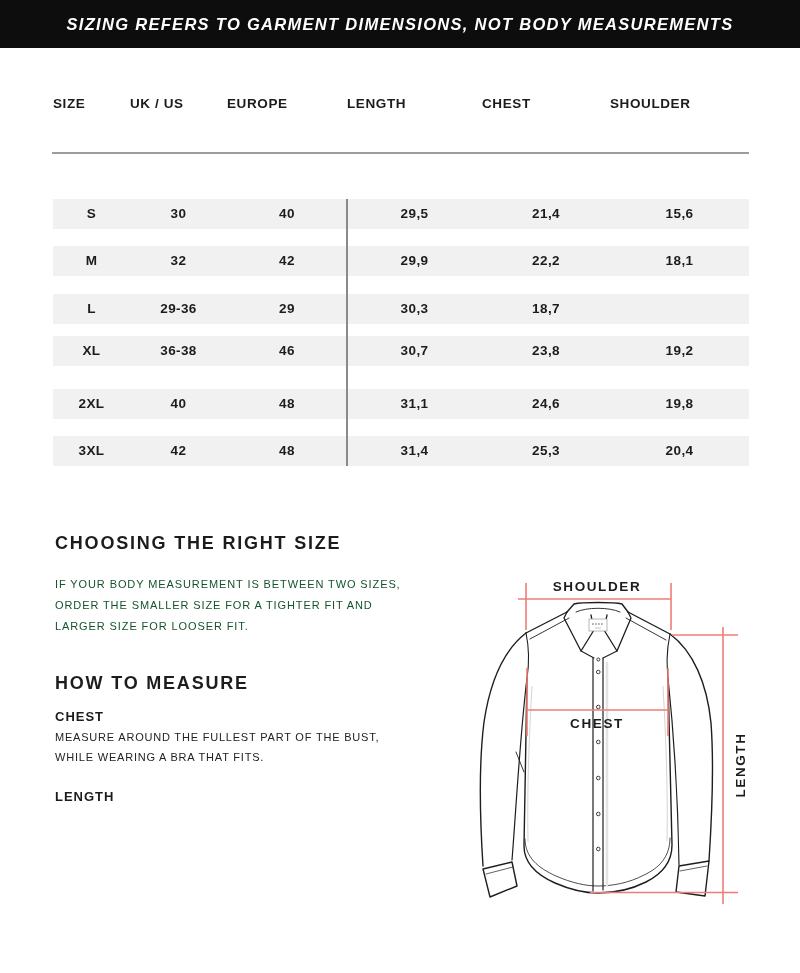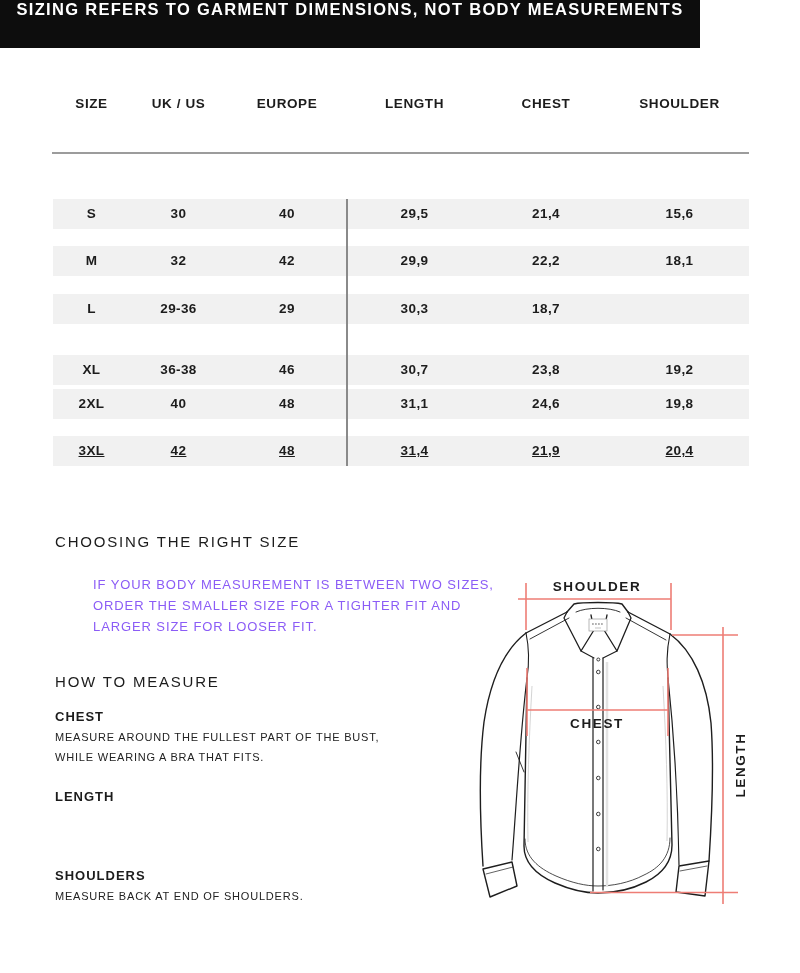--- a/index.html
+++ b/index.html
@@ -6,38 +6,38 @@
     --banner-bg:#0d0d0d; --banner-text:#ffffff; --row-bg:#f1f1f1;
     --ink:#1c1c1c; --accent:#ee7d75; --divider:#9c9c9c; --vline:#8a8a8a;
     --shirt-line:#1e1e1e;
   }
   *{margin:0;padding:0;box-sizing:border-box;}
   html,body{background:#ffffff;}
   body{font-family:"Liberation Sans","DejaVu Sans",sans-serif;color:var(--ink);}
   .page{position:relative;width:800px;height:973px;background:#ffffff;overflow:hidden;}
 
   
-  .banner{position:absolute;left:0;top:0;width:700px;height:48px;background:var(--banner-bg);
-    display:flex;justify-content:center;}
+  .banner{position:absolute;left:0;top:0;width:800px;height:48px;background:var(--banner-bg);
+    display:flex;align-items:center;justify-content:center;font-style:italic;}
   .banner span{color:var(--banner-text);font-size:16.5px;font-weight:bold;letter-spacing:1.3px;white-space:nowrap;}
 
   
   .tgrid{display:grid;grid-template-columns:77px 97px 120px 135px 128px 139px;width:696px;}
   .thead{position:absolute;left:53px;top:93px;height:22px;}
-  .thead .cell{font-size:13.5px;font-weight:bold;letter-spacing:0.6px;text-align:center;line-height:22px;}
+  .thead .cell{font-size:13.5px;font-weight:bold;letter-spacing:0.6px;text-align:left;line-height:22px;}
   .hdivider{position:absolute;left:52px;top:152px;width:697px;height:2px;background:var(--divider);}
   .t-row{position:absolute;left:53px;height:30px;background:var(--row-bg);}
   .t-row .cell{font-size:13.5px;font-weight:bold;letter-spacing:0.4px;text-align:center;line-height:30px;}
   .row-0{top:199px;} .row-1{top:246px;} .row-2{top:294px;}
-  .row-3{top:355px;} .row-4{top:389px;} .row-5{top:436px;text-decoration:underline;}
+  .row-3{top:336px;} .row-4{top:389px;} .row-5{top:436px;}
   .vline{position:absolute;left:346px;top:199px;width:2px;height:267px;background:var(--vline);}
 
   
-  .sec-heading{position:absolute;left:55px;font-size:15px;font-weight:normal;letter-spacing:1.8px;white-space:nowrap;}
-  .body-lines{position:absolute;left:55px;font-size:13px;letter-spacing:0.9px;line-height:21px;color:#8b5cf6;margin-left:38px;}
+  .sec-heading{position:absolute;left:55px;font-size:18px;font-weight:bold;letter-spacing:1.8px;white-space:nowrap;}
+  .body-lines{position:absolute;left:55px;font-size:11px;letter-spacing:0.9px;line-height:21px;color:#14532d;}
   .measure-item{position:absolute;left:55px;}
   .measure-item .m-label{font-size:13px;font-weight:bold;letter-spacing:1px;margin-bottom:4px;}
   .measure-item .m-lines{font-size:11px;letter-spacing:0.8px;line-height:19.5px;color:#222;}
 
   
   .diagram{position:absolute;left:450px;top:560px;width:350px;height:413px;}
   .shirt-stroke{stroke:var(--shirt-line);fill:none;stroke-linecap:round;stroke-linejoin:round;}
   .red-line{stroke:var(--accent);stroke-width:1.6;fill:none;}
   .diag-label{font-family:"Liberation Sans","DejaVu Sans",sans-serif;font-size:13.5px;font-weight:bold;
     letter-spacing:1.6px;fill:#1c1c1c;}
@@ -98,21 +98,21 @@
     <div class="cell">48</div>
     <div class="cell">31,1</div>
     <div class="cell">24,6</div>
     <div class="cell">19,8</div>
   </div>
   <div class="t-row row-5 tgrid">
     <div class="cell">3XL</div>
     <div class="cell">42</div>
     <div class="cell">48</div>
     <div class="cell">31,4</div>
-    <div class="cell">21,9</div>
+    <div class="cell">25,3</div>
     <div class="cell">20,4</div>
   </div>
 
   <div class="vline"></div>
 
   <div class="sec-heading" style="top:533px;">CHOOSING THE RIGHT SIZE</div>
   <div class="body-lines" style="top:574px;">
     <div>IF YOUR BODY MEASUREMENT IS BETWEEN TWO SIZES,</div>
     <div>ORDER THE SMALLER SIZE FOR A TIGHTER FIT AND</div>
     <div>LARGER SIZE FOR LOOSER FIT.</div>
@@ -125,26 +125,20 @@
     <div class="m-lines">
       <div>MEASURE AROUND THE FULLEST PART OF THE BUST,</div>
       <div>WHILE WEARING A BRA THAT FITS.</div>
     </div>
   </div>
 
   <div class="measure-item" style="top:789px;">
     <div class="m-label">LENGTH</div>
   </div>
 
-  <div class="measure-item" style="top:868px;">
-    <div class="m-label">SHOULDERS</div>
-    <div class="m-lines">
-      <div>MEASURE BACK AT END OF SHOULDERS.</div>
-    </div>
-  </div>
 
   <svg class="diagram" viewBox="0 0 350 413">
     <g>
 
       <path class="shirt-stroke" stroke-width="1.4" d="M 76,73 L 117,52"></path>
       <path class="shirt-stroke" stroke-width="1.4" d="M 178,52 L 220,74"></path>
       <path class="shirt-stroke" stroke-width="0.9" d="M 80,79 L 119,58"></path>
       <path class="shirt-stroke" stroke-width="0.9" d="M 176,58 L 216,80"></path>
 
       <path class="shirt-stroke" stroke-width="1.1" d="M 76,73 C 80,92 79,105 77,118"></path>

